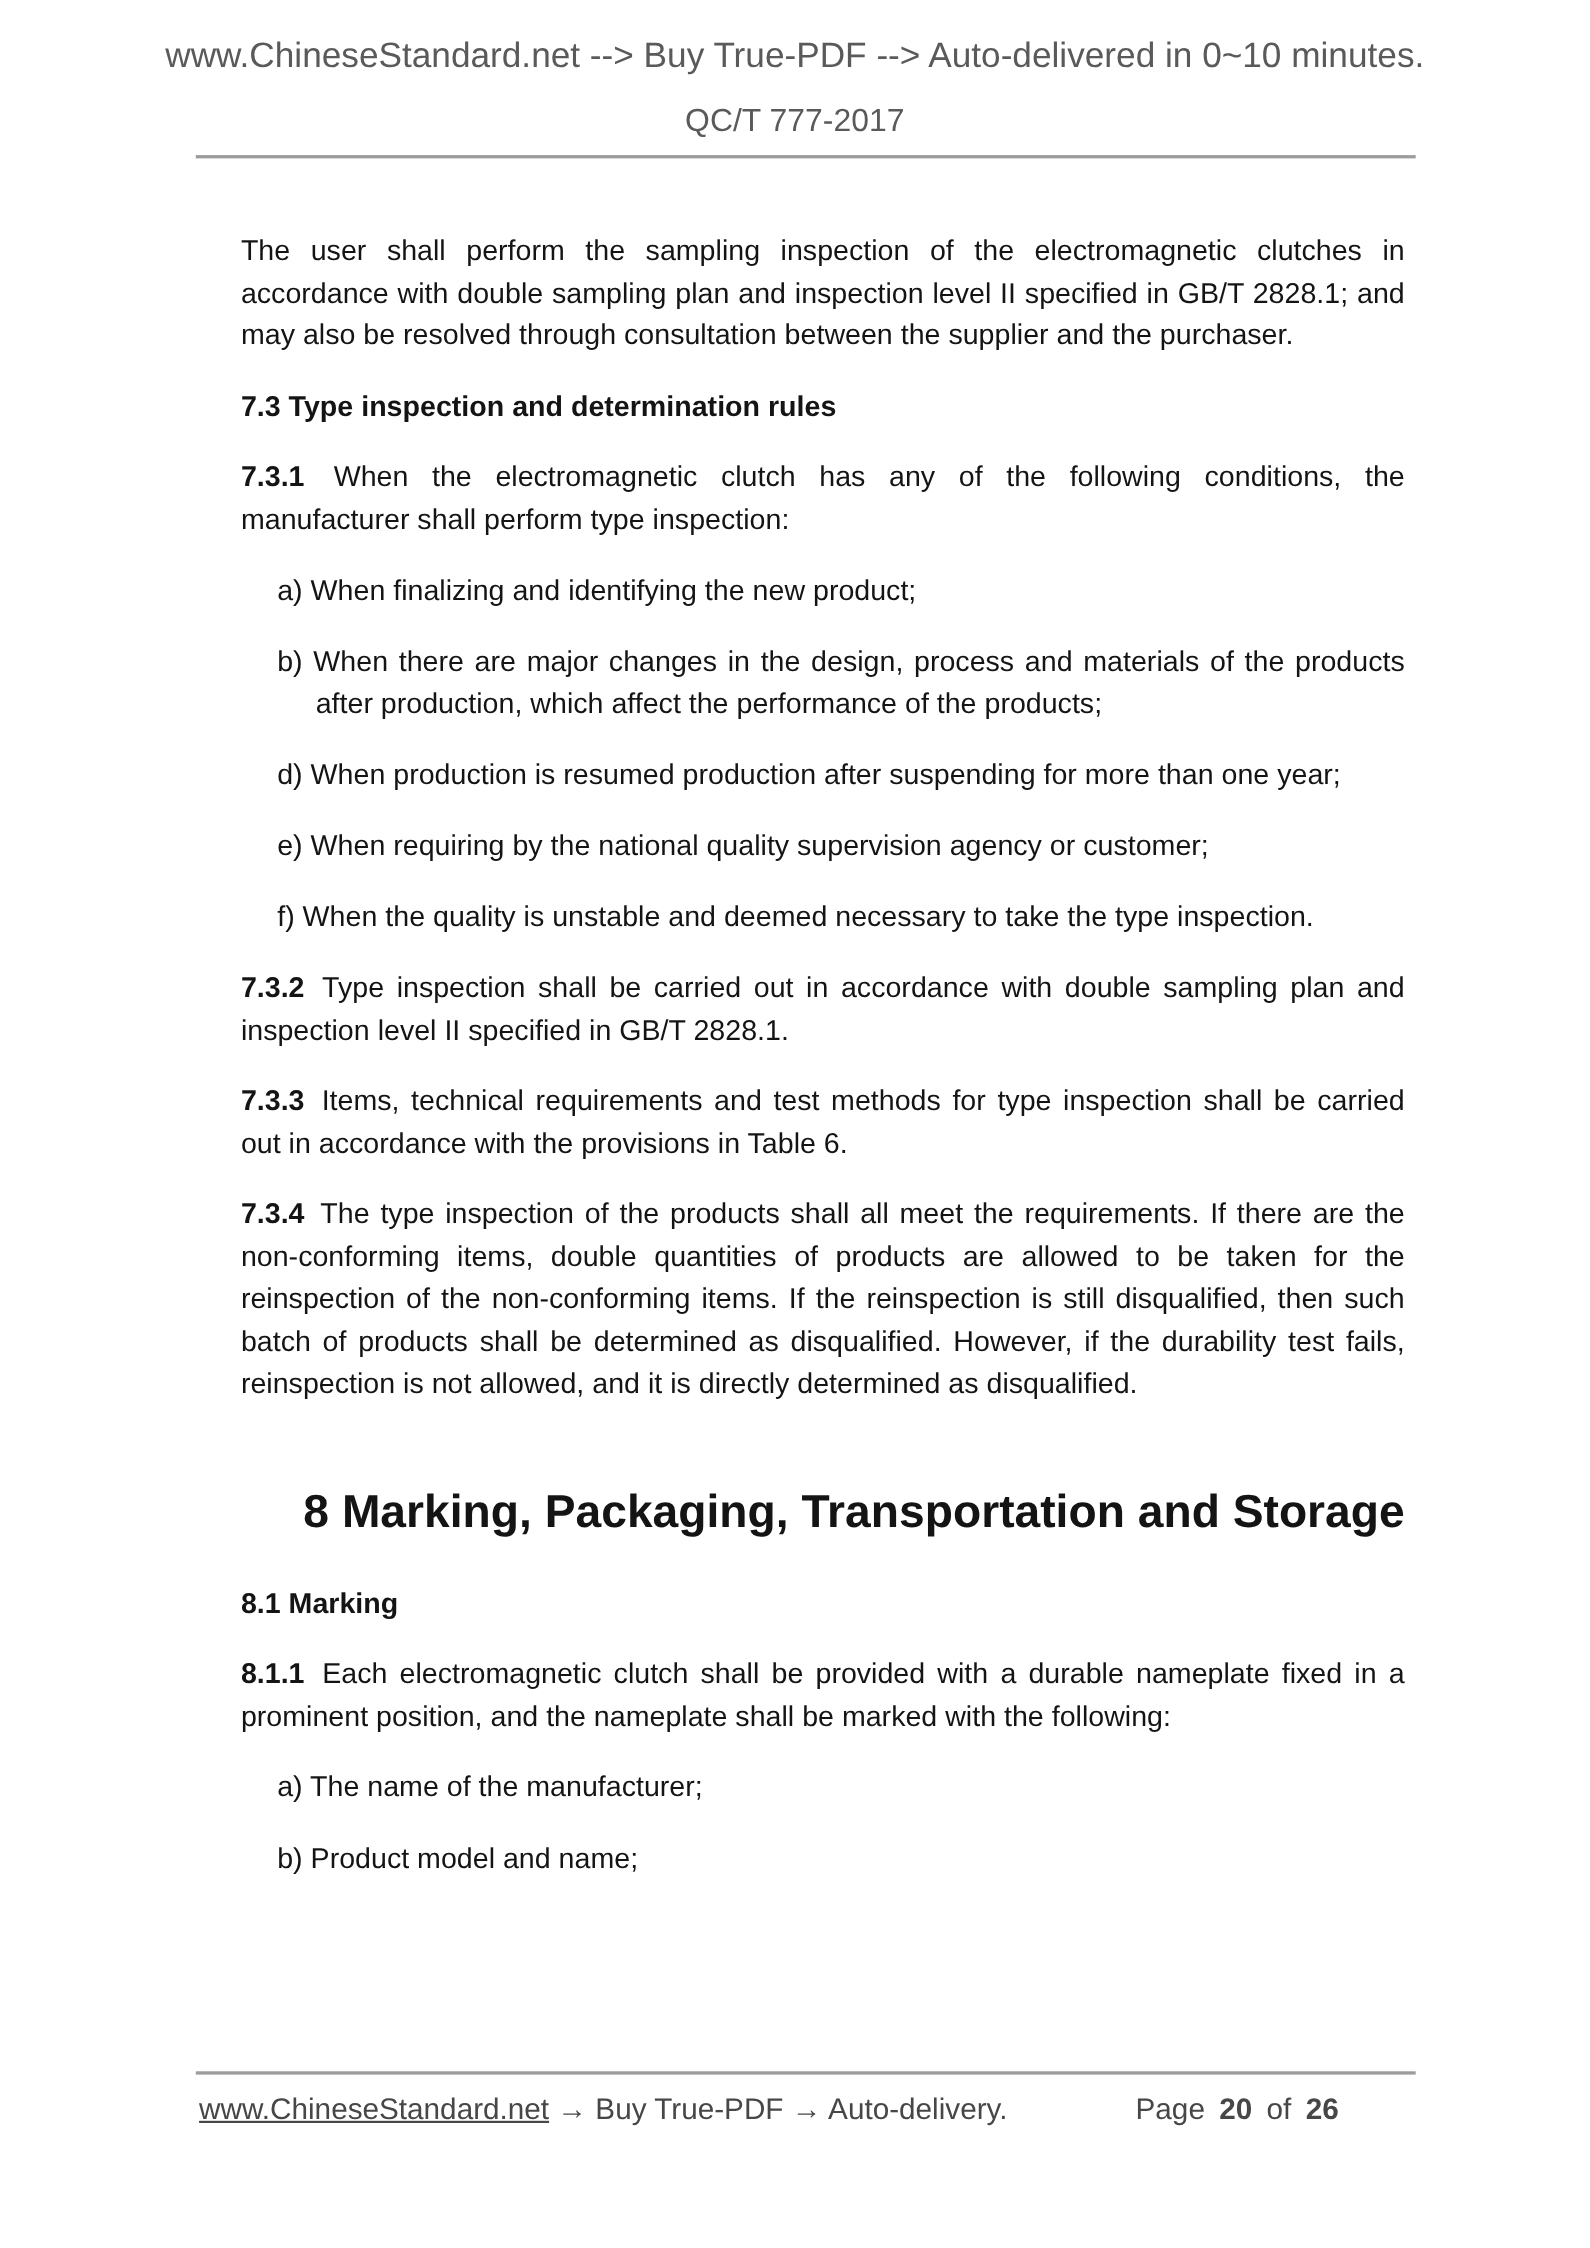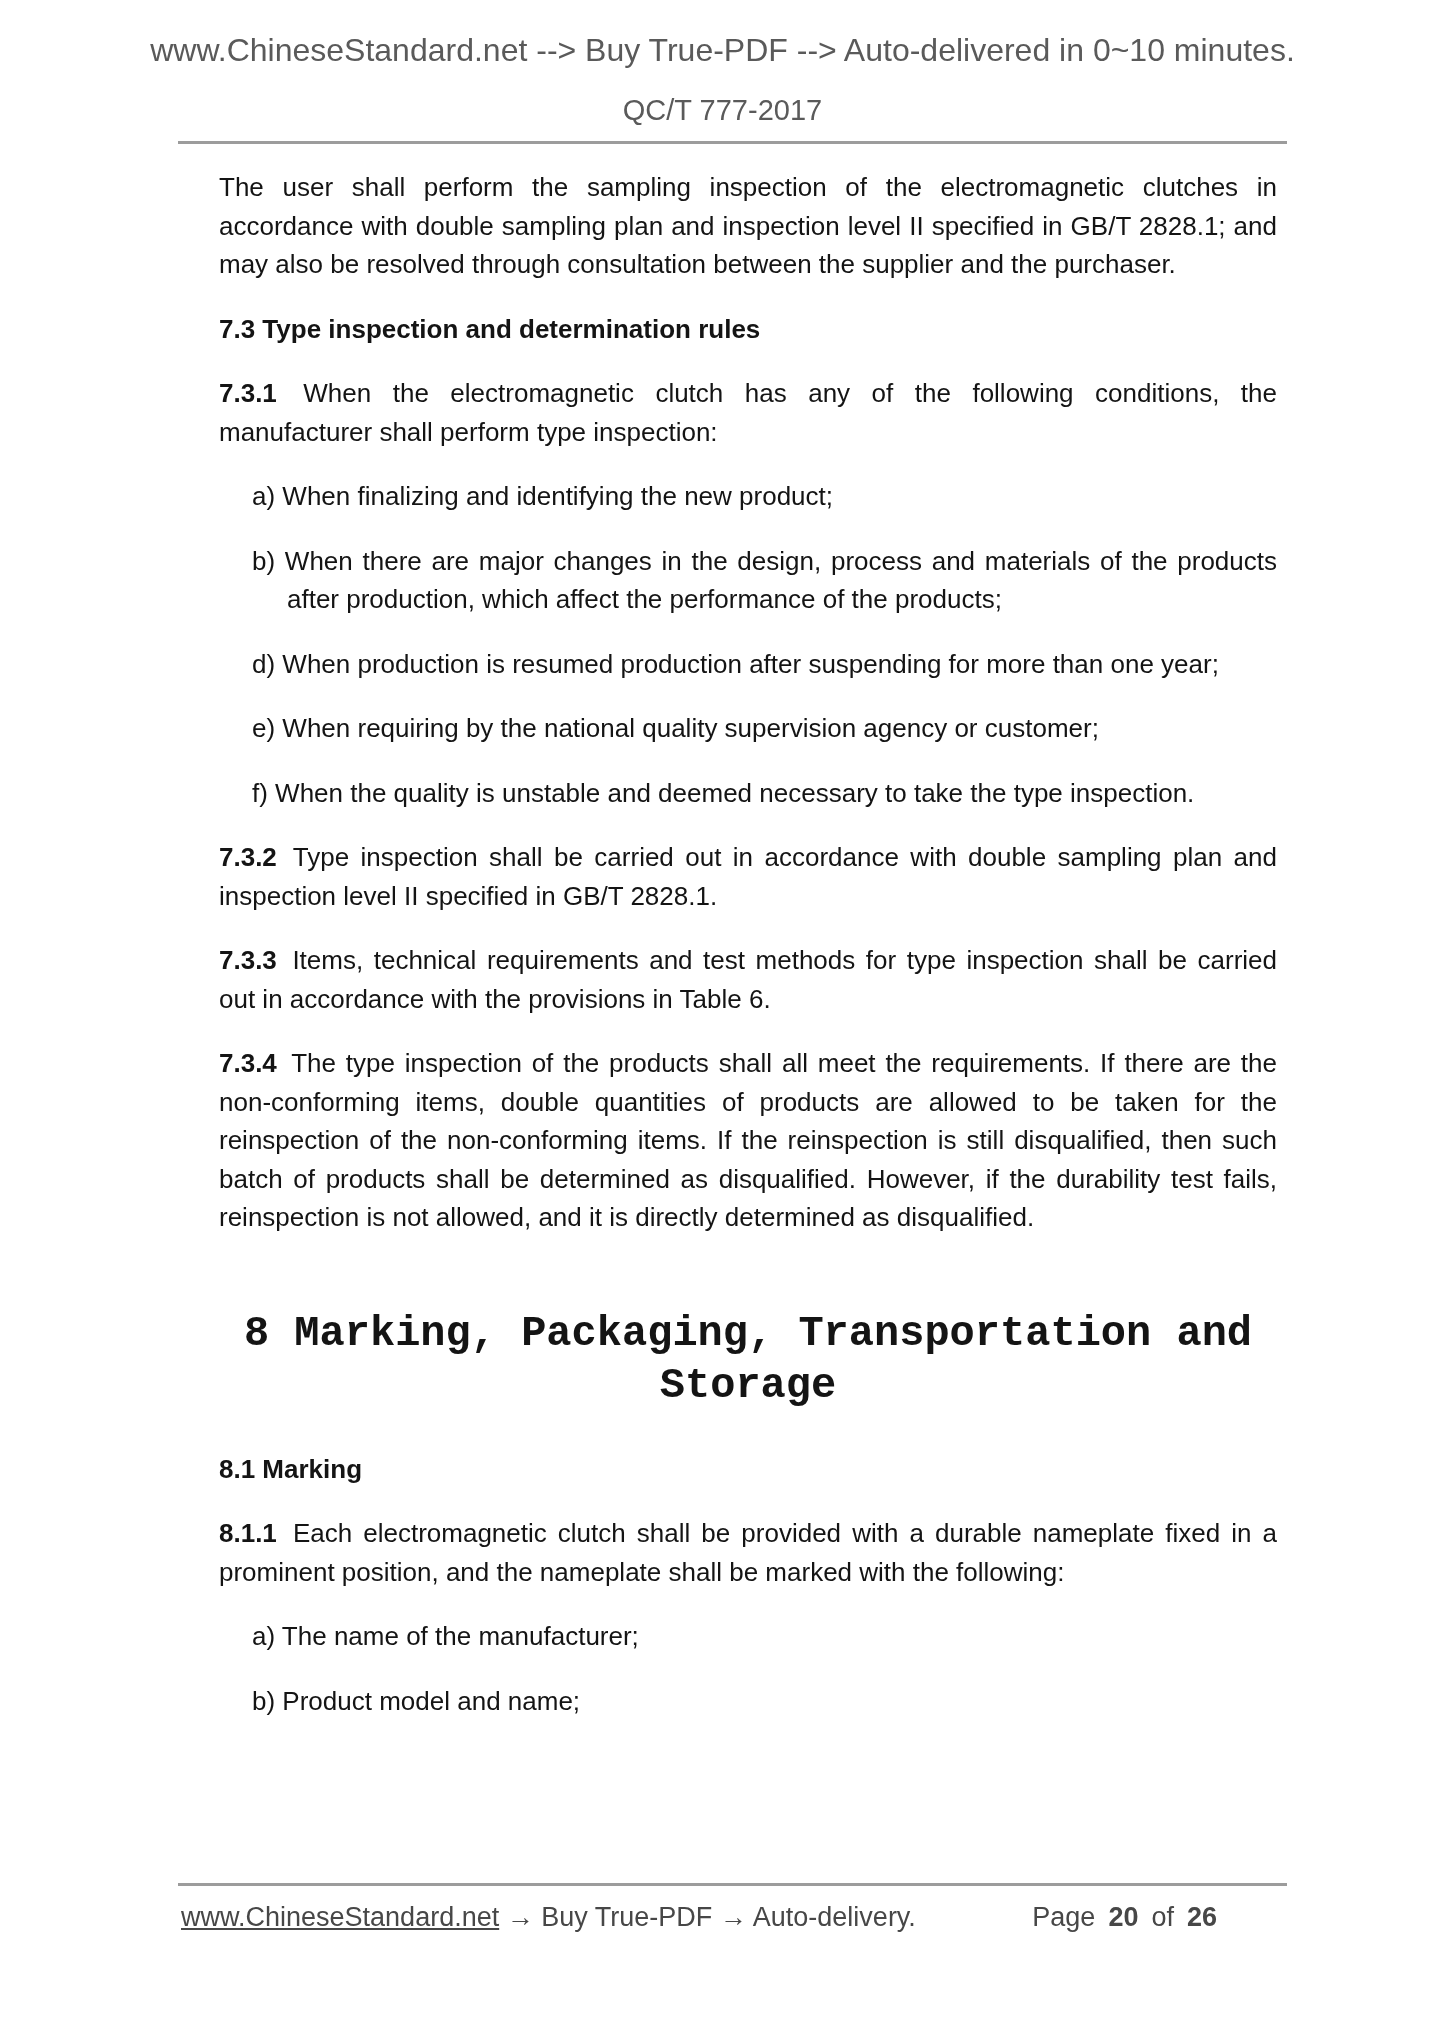--- a/index.html
+++ b/index.html
@@ -42,43 +42,42 @@
   
   .content {
     width: 1058px;
     margin-left: 219px;
     font-size: 26px;
     line-height: 38.5px;
     text-align: justify;
     color: #141414;
   }
   .content .first {
-    margin-top: 24px;
+    margin-top: 64px;
   }
   .content p {
     margin: 0 0 26px 0;
   }
   .clause-num {
     font-weight: bold;
     margin-right: 5px;
   }
   h2, h3 {
     font-size: 26px;
     line-height: 38.5px;
     font-weight: bold;
     margin: 0 0 26px 0;
     text-align: left;
   }
   h1 {
     font-size: 42px;
     line-height: 52px;
     font-weight: bold;
     margin: 71px 0 38px 0;
-    text-align: center;
-    font-family: Liberation Mono, monospace;
+    text-align: right;
   }
   .li {
     padding-left: 68px;
     text-indent: -35px;
     margin: 0 0 26px 0;
   }
   
   .footer-rule {
     position: absolute;
     left: 178px;

